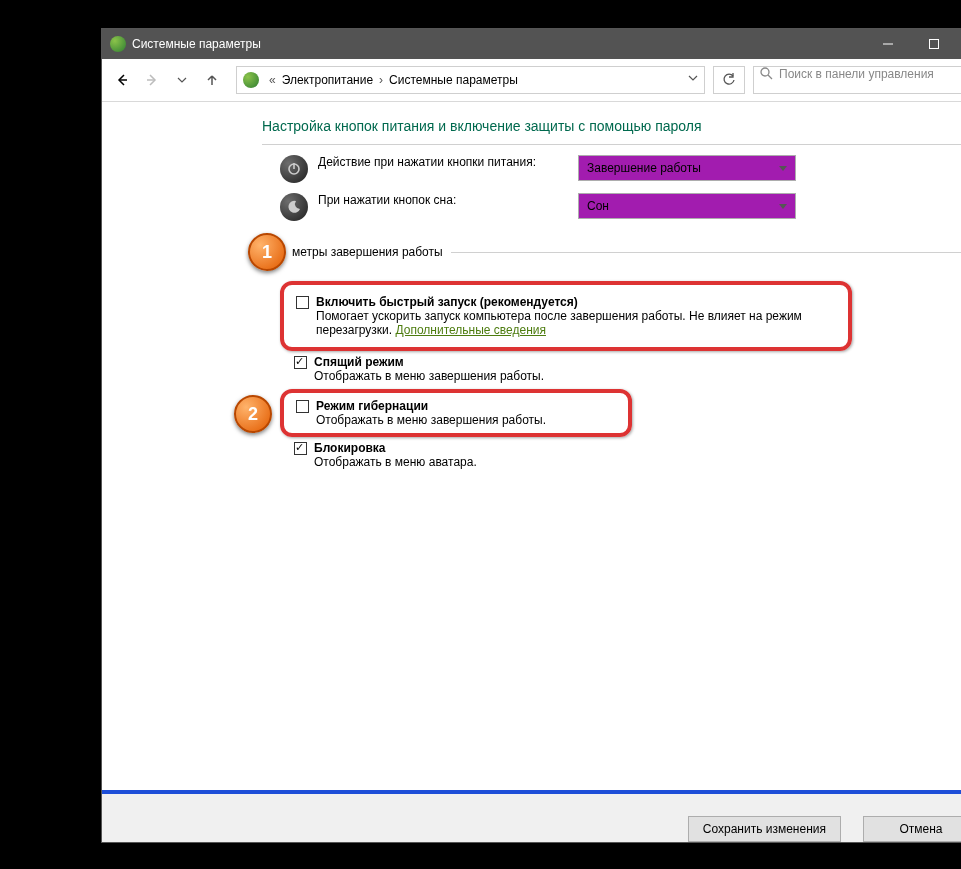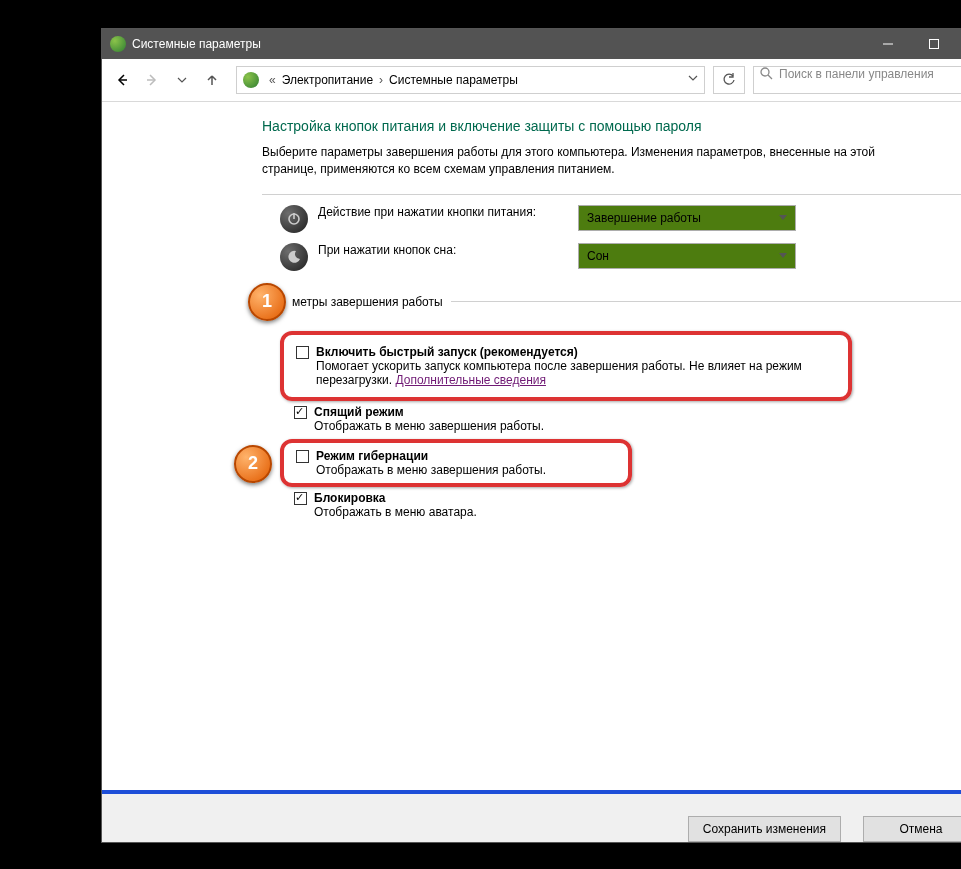--- a/index.html
+++ b/index.html
@@ -27,29 +27,29 @@
   .content{position:absolute;left:0;right:0;top:73px;bottom:0;padding:16px 40px 0 160px;}
   .page-title{color:#00694e;font-size:14px;margin-bottom:10px;}
   .page-desc{color:#000;line-height:1.4;margin-bottom:16px;max-width:620px;}
   .section-hdr{display:flex;align-items:center;margin:8px 0 10px 0;}
   .section-hdr .lbl{white-space:nowrap;margin-right:8px;}
   .section-hdr .line{flex:1;height:1px;background:#d0d0d0;}
   .row{display:flex;align-items:flex-start;margin:8px 0 10px 18px;}
   .pwr-icon{width:28px;height:28px;border-radius:50%;background:radial-gradient(circle at 30% 30%,#6d6d6d,#1e1e1e);display:flex;align-items:center;justify-content:center;margin-right:10px;}
   .pwr-icon svg{display:block;}
   .row-label{width:260px;}
-  .combo{width:200px;height:24px;border:1px solid #adadad;background:#4d7c0f;display:flex;align-items:center;justify-content:space-between;padding:0 8px;font-size:12px;}
+  .combo{width:200px;height:24px;border:1px solid #adadad;background:#a21caf;display:flex;align-items:center;justify-content:space-between;padding:0 8px;font-size:12px;}
   .combo .arr{border-left:4px solid transparent;border-right:4px solid transparent;border-top:5px solid #555;}
   .shutdown-block{margin-left:18px;position:relative;}
   .opt{position:relative;margin:2px 0;padding:2px 10px 2px 30px;}
   .opt .cb{position:absolute;left:10px;top:3px;width:13px;height:13px;border:1px solid #333;background:#fff;box-sizing:border-box;}
   .opt .cb.checked::after{content:"✓";position:absolute;left:0;top:-2px;font-size:11px;color:#000;}
   .opt-title{font-weight:bold;}
   .opt-desc{color:#000;}
-  .opt a{color:#701a75;text-decoration:underline;}
+  .opt a{color:#4d7c0f;text-decoration:underline;}
   .callout{border:4px solid #d33;border-radius:12px;box-shadow:1px 1px 3px rgba(0,0,0,.35);}
   .callout-1{position:relative;margin-left:0;padding:6px 12px 6px 12px;width:540px;}
   .callout-2{position:relative;margin-left:0;padding:2px 12px 2px 12px;width:320px;margin-top:4px;}
   .badge{position:absolute;width:34px;height:34px;border-radius:50%;background:radial-gradient(circle at 30% 30%,#ffb36b,#e25b00);box-shadow:0 2px 4px rgba(0,0,0,.5);display:flex;align-items:center;justify-content:center;color:#fff;font-weight:bold;font-size:18px;border:2px solid #b84700;z-index:5;}
   .badge-1{left:-38px;top:-18px;}
   .badge-2{left:-50px;top:2px;}
   
   .footer{position:absolute;left:0;right:0;bottom:0;height:48px;border-top:4px solid #1d4ed8;background:#f0f0f0;display:flex;align-items:flex-end;justify-content:flex-end;padding-right:24px;gap:22px;}
   .btn{min-width:86px;height:24px;border:1px solid #adadad;background:#e1e1e1;display:flex;align-items:center;justify-content:center;padding:0 14px;font-size:12px;}
 </style>
@@ -123,21 +123,20 @@
         <svg width="13" height="13" viewBox="0 0 13 13">
             <circle cx="5" cy="5" r="4" fill="none" stroke="#888" stroke-width="1.3"></circle>
             <line x1="8" y1="8" x2="12" y2="12" stroke="#888" stroke-width="1.3"></line>
           </svg>
         <span>Поиск в панели управления</span>
       </div>
     </div>
 
     <div class="content">
       <div class="page-title">Настройка кнопок питания и включение защиты с помощью пароля</div>
-      <div class="page-desc">Выберите параметры завершения работы для этого компьютера. Изменения параметров, внесенные на этой странице, применяются ко всем схемам управления питанием.</div>
 
       <div class="section-hdr">
         <span class="line"></span>
       </div>
 
       <div class="row">
         <div class="pwr-icon">
           <svg width="16" height="16" viewBox="0 0 16 16">
               <circle cx="8" cy="8" r="5" fill="none" stroke="#ccc" stroke-width="1.6"></circle>
               <line x1="8" y1="2" x2="8" y2="8" stroke="#ccc" stroke-width="1.6"></line>

